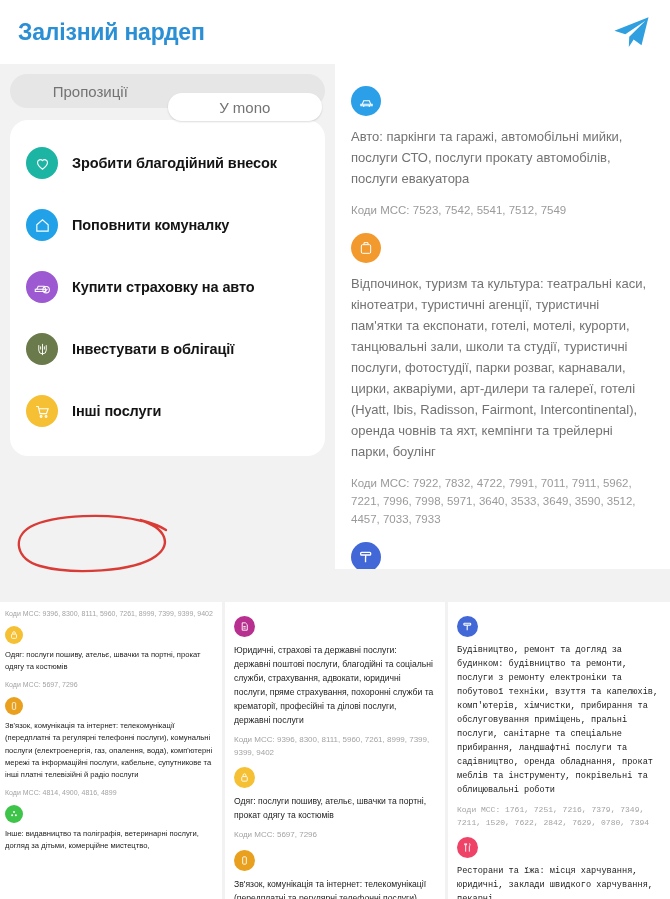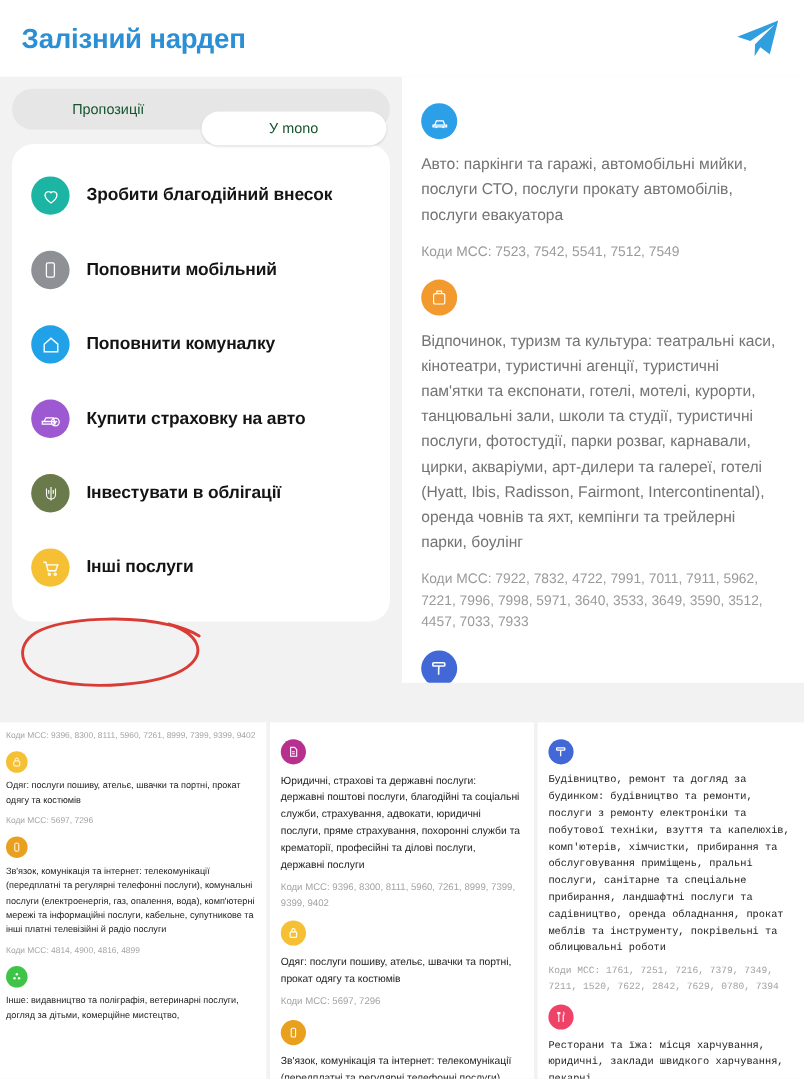--- a/index.html
+++ b/index.html
@@ -37,21 +37,21 @@
   }
 
   
   .segmented{
     width:315px;height:34px;background:#e6e6e6;border-radius:17px;
     display:flex;align-items:center;padding:3px;box-sizing:border-box;
     margin:0 auto;
   }
   .seg{
     flex:1;height:28px;border-radius:14px;display:flex;align-items:center;justify-content:center;
-    font-size:12px;color:#14532d;font-weight:500;
+    font-size:15px;color:#737373;font-weight:500;
   }
   .seg.active{background:#ffffff;box-shadow:0 1px 2px rgba(0,0,0,.14);margin-top:32px;}
 
   
   .menu-card{
     margin:12px auto 0 auto;width:315px;background:#ffffff;border-radius:18px;
     padding:12px 0 14px 0;box-sizing:border-box;
   }
   .menu-item{
     display:flex;align-items:center;height:62px;padding:0 16px;box-sizing:border-box;
@@ -125,28 +125,20 @@
 
         <div class="menu-item">
           <span class="mi-icon" style="background:#1cb5a3">
             <svg width="17" height="17" viewBox="0 0 24 24" fill="none" stroke="#ffffff" stroke-width="1.6">
               <path d="M12 20s-7-4.6-7-9.3A4 4 0 0 1 12 8a4 4 0 0 1 7 2.7C19 15.4 12 20 12 20z"></path>
             </svg>
           </span>
           <span class="mi-label">Зробити благодійний внесок</span>
         </div>
 
-        <div class="menu-item">
-          <span class="mi-icon" style="background:#8d9196">
-            <svg width="16" height="16" viewBox="0 0 24 24" fill="none" stroke="#ffffff" stroke-width="1.6">
-              <rect x="7" y="3" width="10" height="18" rx="2"></rect>
-            </svg>
-          </span>
-          <span class="mi-label">Поповнити мобільний</span>
-        </div>
 
         <div class="menu-item">
           <span class="mi-icon" style="background:#21a2e8">
             <svg width="17" height="17" viewBox="0 0 24 24" fill="none" stroke="#ffffff" stroke-width="1.6">
               <path d="M4 11 L12 4 L20 11 V20 H4 Z"></path>
             </svg>
           </span>
           <span class="mi-label">Поповнити комуналку</span>
         </div>
 

